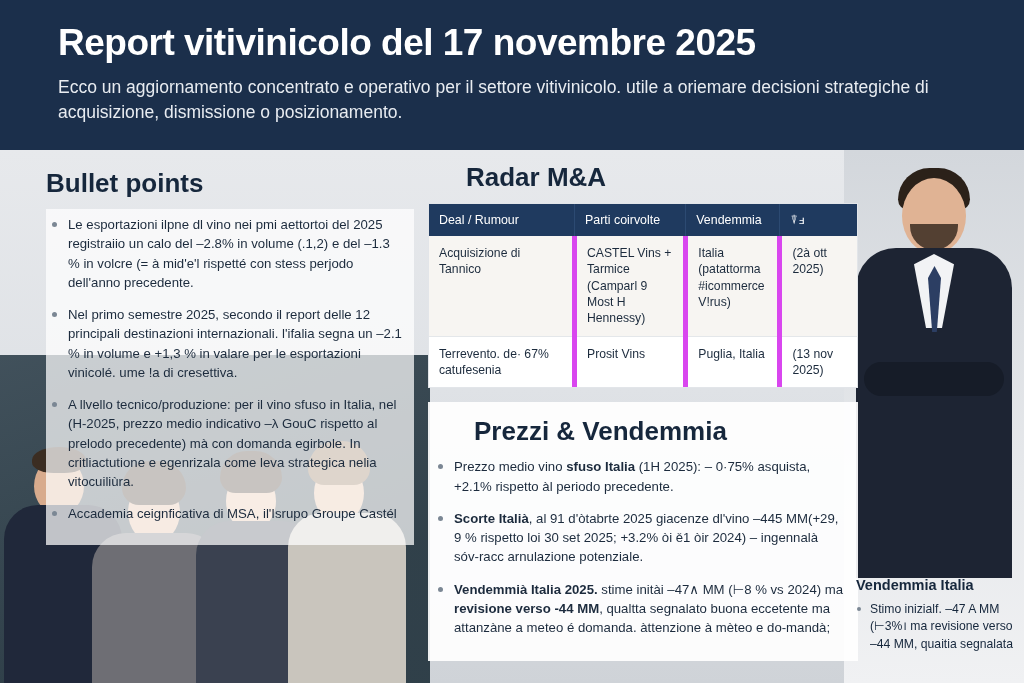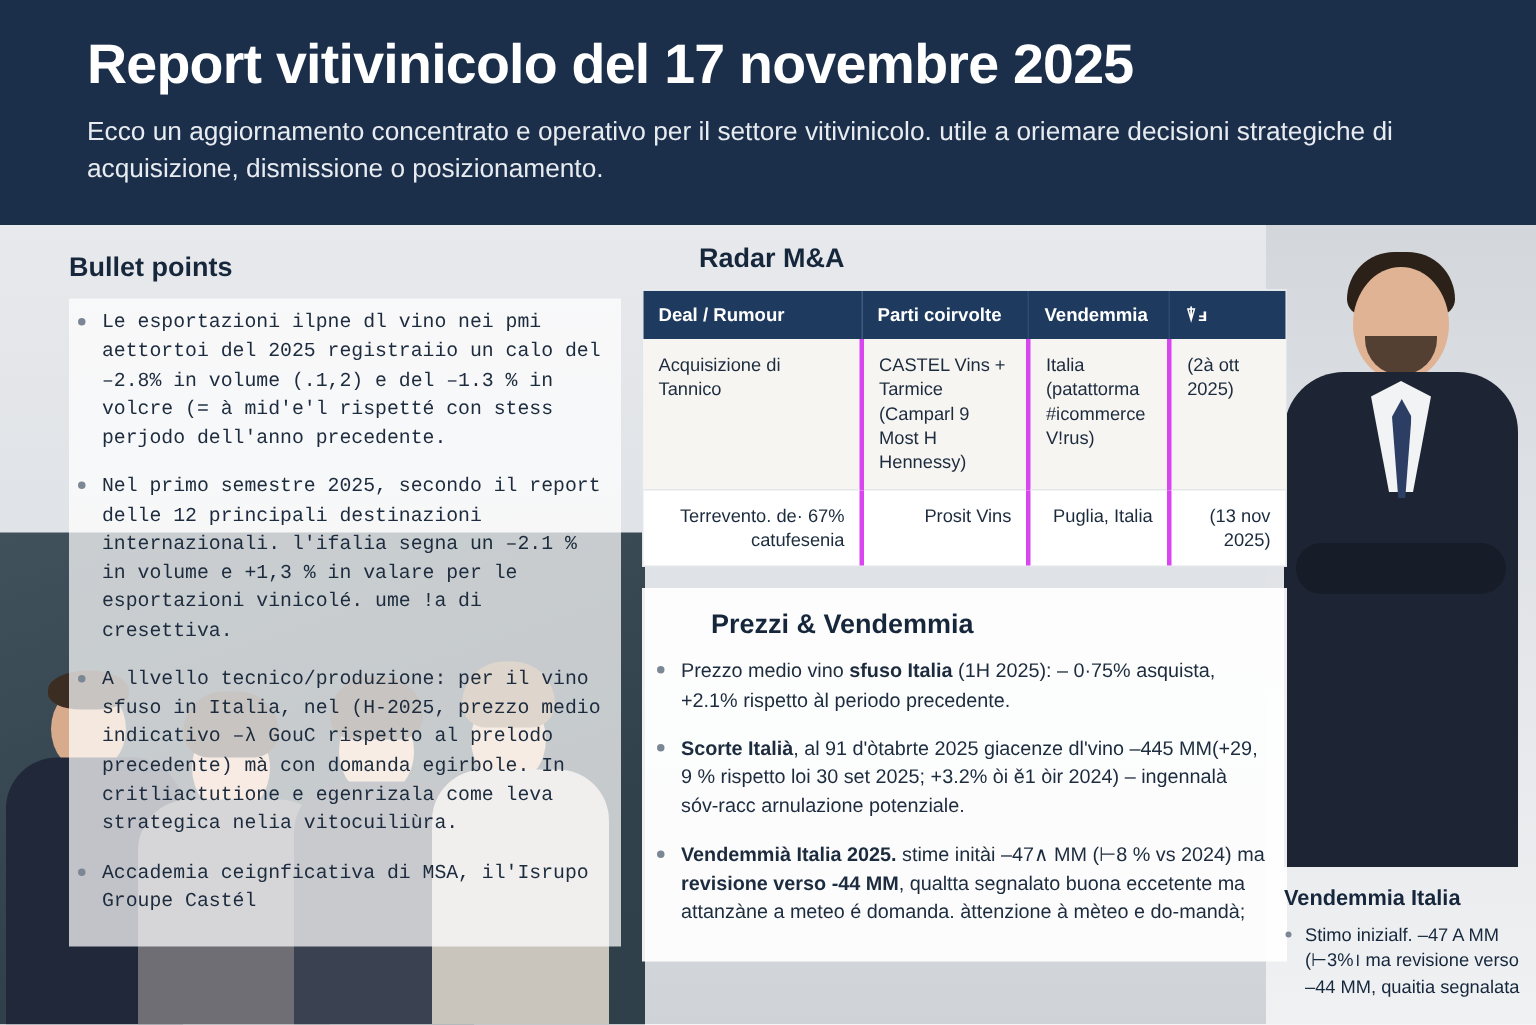--- a/index.html
+++ b/index.html
@@ -88,75 +88,75 @@
     color: #17293f;
   }
   .col-mid {
     position: absolute; left: 428px; top: 162px; width: 430px;
   }
   .card {
     background: rgba(255,255,255,0.90);
     padding: 10px 14px 12px 6px;
   }
   h2.sec {
-    font-size: 18px; font-weight: bold; color:#16273c; margin-bottom: 10px;
+    font-size: 26px; font-weight: bold; color:#16273c; margin-bottom: 10px;
   }
   .col-mid h2.sec { padding-left: 6px; margin-left: 32px; }
 
   ul.bullets { list-style: none; }
   ul.bullets li {
     position: relative;
     padding-left: 18px;
     margin-bottom: 13px;
     font-size: 13.2px;
     line-height: 1.46;
     color: #1c2b3d;
   }
   ul.bullets li::before {
     content: "";
     position: absolute; left: 2px; top: 7px;
     width: 5px; height: 5px; border-radius: 50%;
     background: #7b8794;
   }
   ul.bullets b { font-weight: bold; }
 
-  .col-left .card { background: rgba(255,255,255,0.72); padding: 6px 10px 8px 4px; font-family: Liberation Mono, monospace;}
+  .col-left .card { background: rgba(255,255,255,0.72); padding: 6px 10px 8px 4px;}
 
   
   .tbl-wrap { background:#ffffff; border:1px solid #e2e5e9; }
   table { width: 100%; border-collapse: collapse; font-size: 12.2px; }
   thead th {
     background:#1f3a5f; color:#ffffff; text-align:left;
-    font-size: 12.4px; font-weight: bold;
+    font-size: 12.4px; font-weight: normal;
     padding: 9px 10px;
     border-right: 1px solid #2c4a72;
   }
   thead th:last-child { border-right: none; }
   tbody td {
     padding: 9px 10px;
     vertical-align: top;
     color:#1c2b3d;
-    border-right: 3px solid #d946ef;
+    border-right: 5px solid #d946ef;
     border-bottom: 1px solid #e4e7ea;
     line-height: 1.34;
   }
   tbody td:last-child { border-right: none; }
   tbody tr.alt td { background:#f7f5f2; }
-  tbody tr:last-child td { border-bottom: none; text-align: right; }
+  tbody tr:last-child td { border-bottom: none; }
 
   
   .prezzi {
     margin-top: 14px;
     background: rgba(255,255,255,0.92);
     padding: 8px 14px 10px 8px;
   }
 
   
   .caption {
-    position: absolute; right: 8px; bottom: 16px; width: 160px;
+    position: absolute; right: 8px; bottom: 30px; width: 160px;
     color:#16273c;
   }
   .caption-title { font-size: 14.5px; font-weight: bold; margin-bottom: 8px; }
   .caption ul { list-style: none; }
   .caption li { position: relative; padding-left: 14px; font-size: 12.2px; line-height: 1.42; }
   .caption li::before { content:""; position:absolute; left:1px; top:6px; width:4px; height:4px; border-radius:50%; background:#7b8794; }
 
   .icon-chart { display:inline-block; font-size: 12px; letter-spacing: 1px; }
 </style>
 </head>

